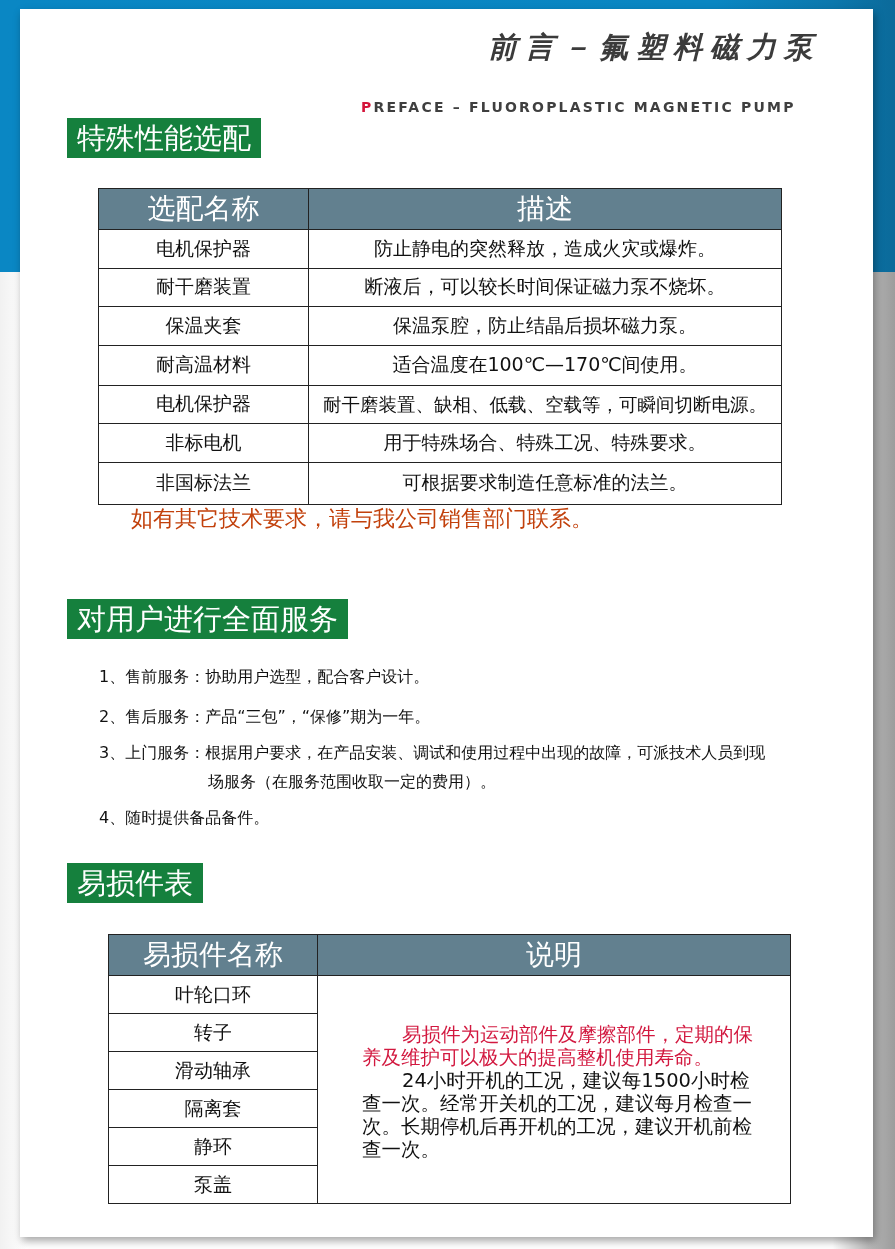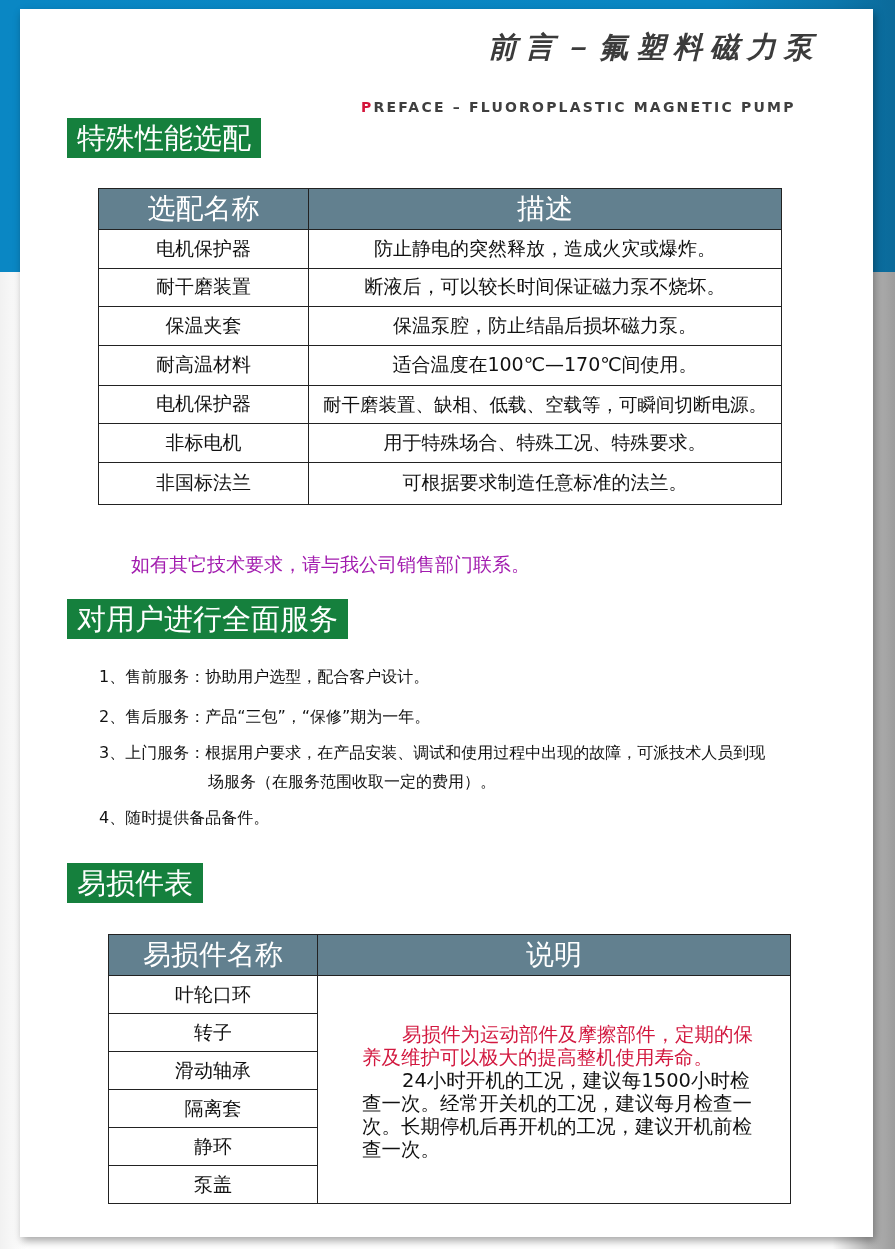--- a/index.html
+++ b/index.html
@@ -44,21 +44,21 @@
     }
     table.spec td, table.spec th {
       border: 1.5px solid #222; text-align: center; padding: 0;
       white-space: nowrap;
     }
     table.spec th {
       background: #62808f; color: #ffffff; font-weight: normal;
       font-size: 28px;
     }
     .note {
-      position: absolute; left: 131px; top: 552px; font-size: 19px; color: #a21caf;
+      position: absolute; left: 131px; top: 504px; font-size: 22px; color: #c2410c;
       white-space: nowrap;
     }
     .svc { position: absolute; left: 99px; font-size: 16px; color: #111; white-space: nowrap; }
     .desc-cell { text-align: left !important; vertical-align: middle; }
     .desc-wrap {
       padding: 0 0 0 44px; width: 400px; white-space: normal;
       font-size: 19.5px; line-height: 23px; text-align: left;
     }
     .desc-wrap .red { color: #d2183f; }
     .desc-wrap .black { color: #111; }

